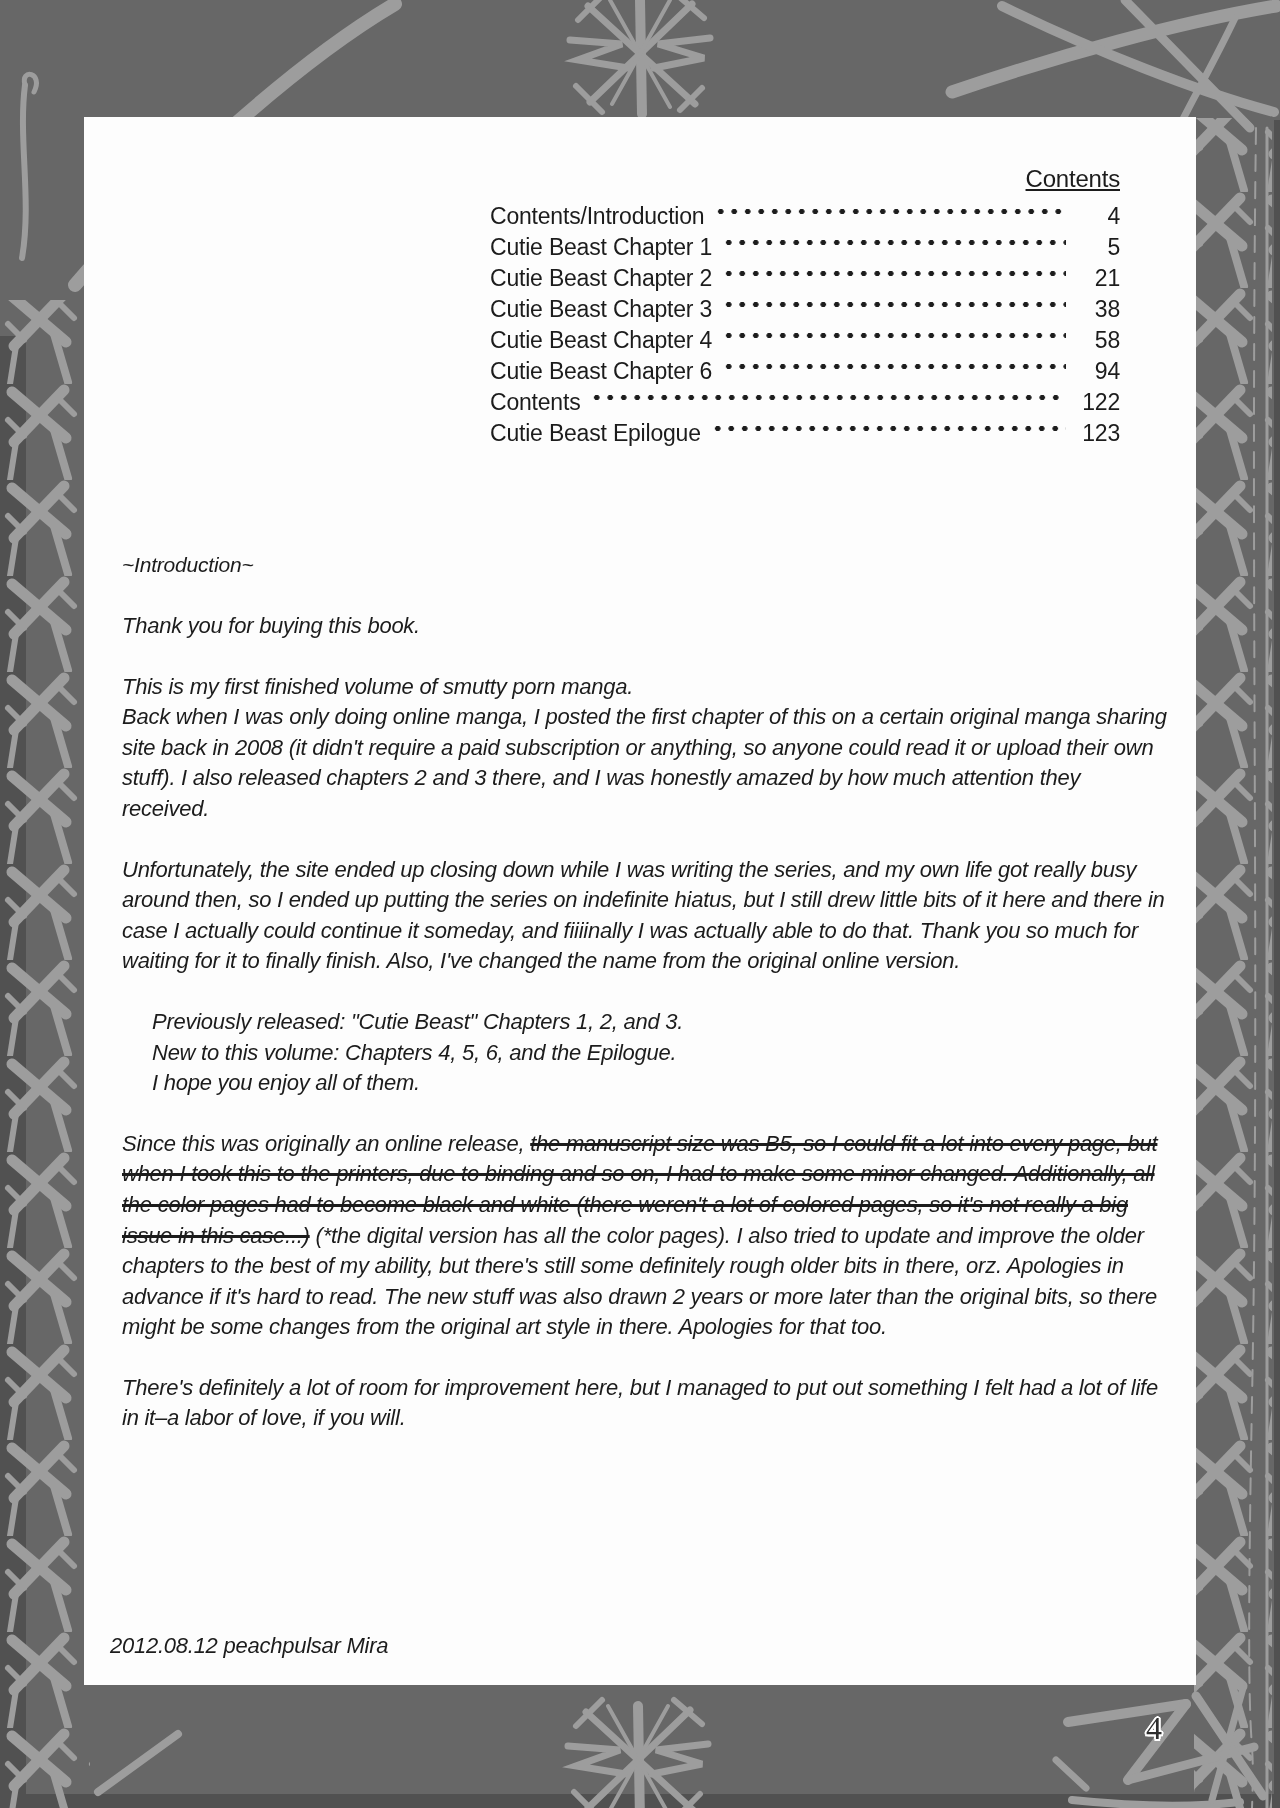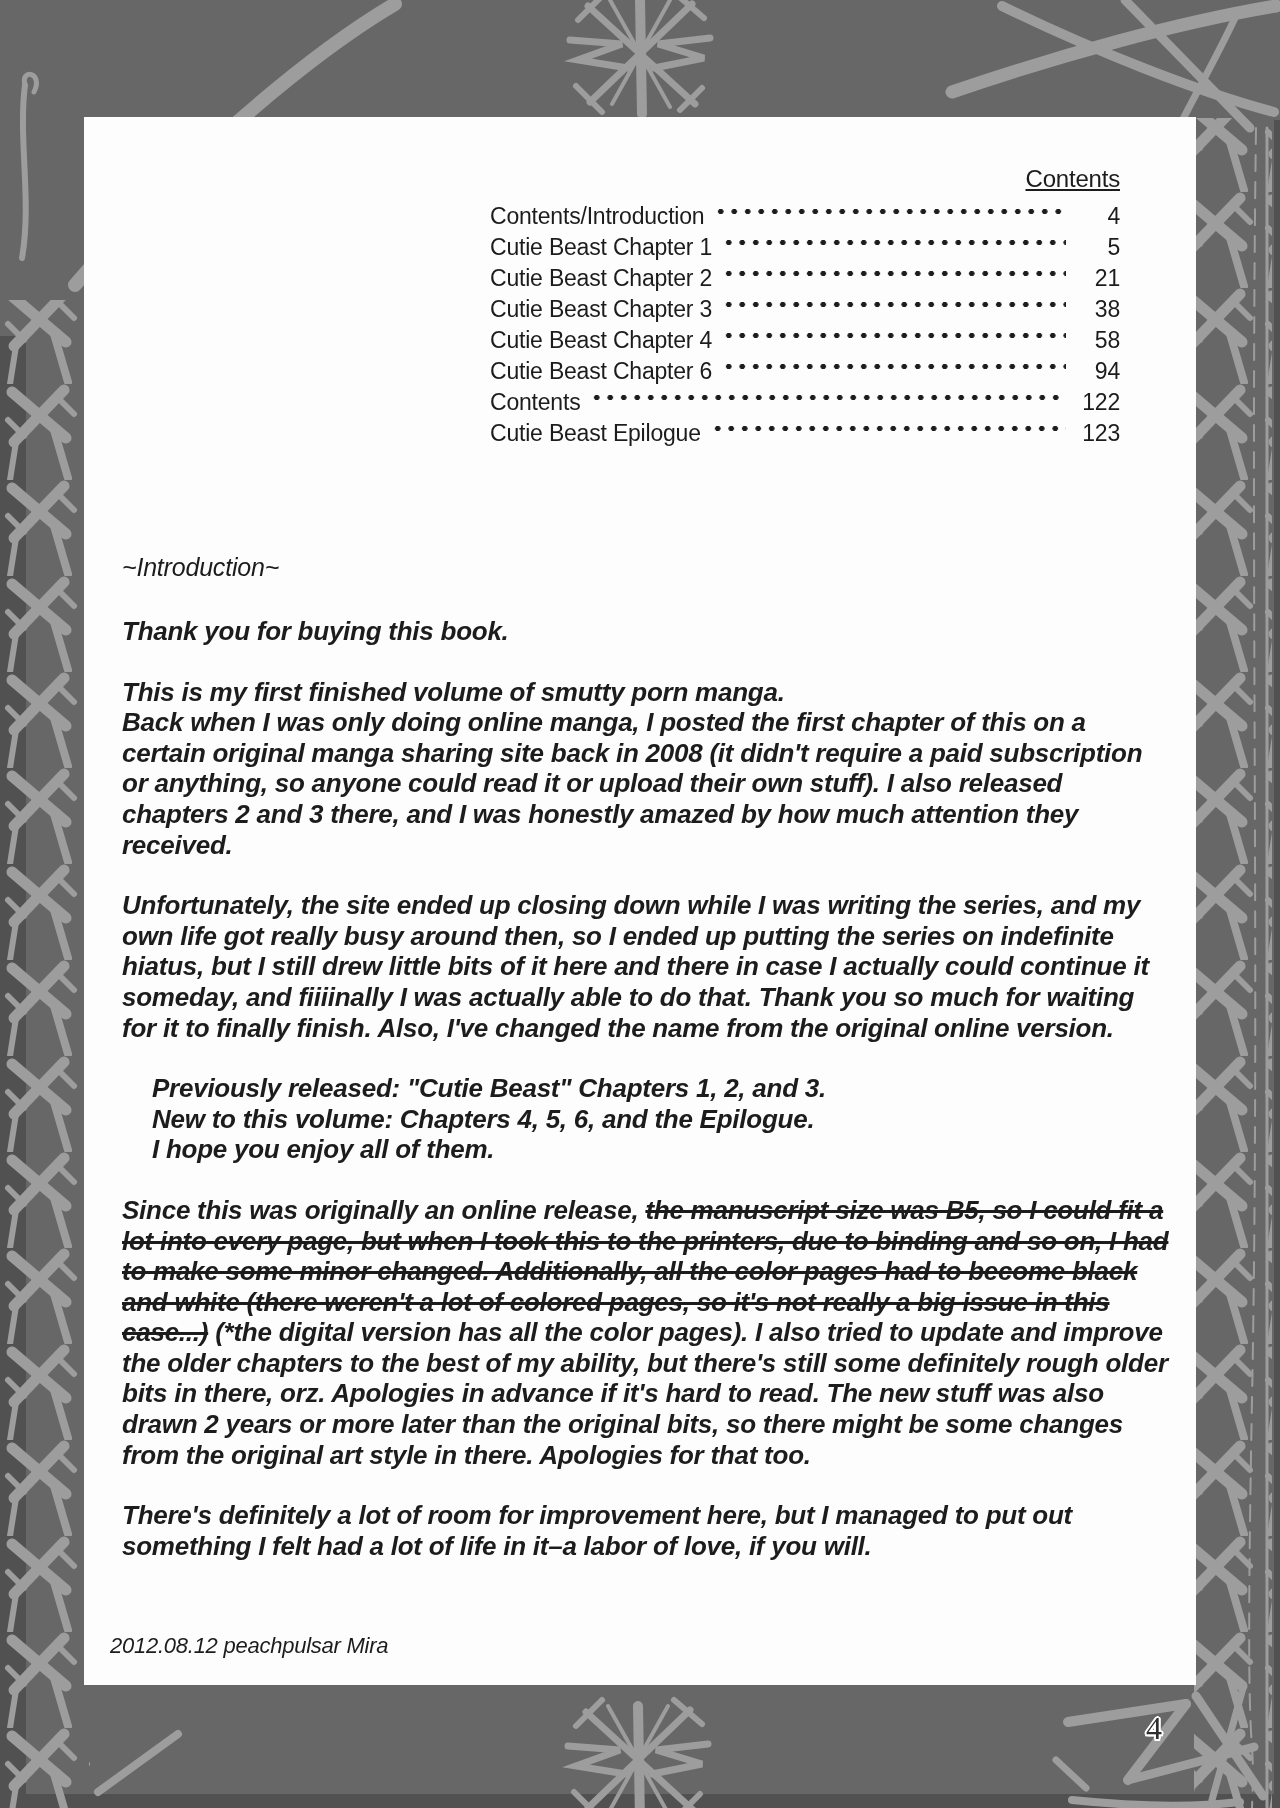--- a/index.html
+++ b/index.html
@@ -26,23 +26,23 @@
   .toc-title{white-space:nowrap;}
   .toc-dots{
     flex:1;height:9px;margin:4px 8px 0 10px;
     background-image:radial-gradient(circle,var(--ink,#1c1c1c) 2.4px,transparent 3px);
     background-size:13.5px 9px;background-repeat:repeat-x;background-position:left center;
   }
   .toc-page{min-width:46px;text-align:right;}
 
   .intro{position:absolute;left:38px;top:436px;width:1048px;}
   .intro-heading{
-    font-style:italic;font-size:25px;letter-spacing:-0.2px;margin-bottom:34px;
-  }
-  .intro-body{font-style:italic;font-size:26px;line-height:30.6px;letter-spacing:-0.25px;font-weight:bold;}
+    font-style:italic;font-size:21px;letter-spacing:-0.2px;margin-bottom:34px;
+  }
+  .intro-body{font-style:italic;font-size:22px;line-height:30.6px;letter-spacing:-0.25px;}
   .para{white-space:pre-line;margin:0 0 30px 0;}
   .para.indent{margin-left:30px;}
   .strike{
     text-decoration:line-through;
     text-decoration-thickness:2.5px;
     text-decoration-color:var(--ink,#1c1c1c);
   }
   .signature{
     position:absolute;left:26px;top:1516px;
     font-style:italic;font-size:22px;letter-spacing:-0.25px;

